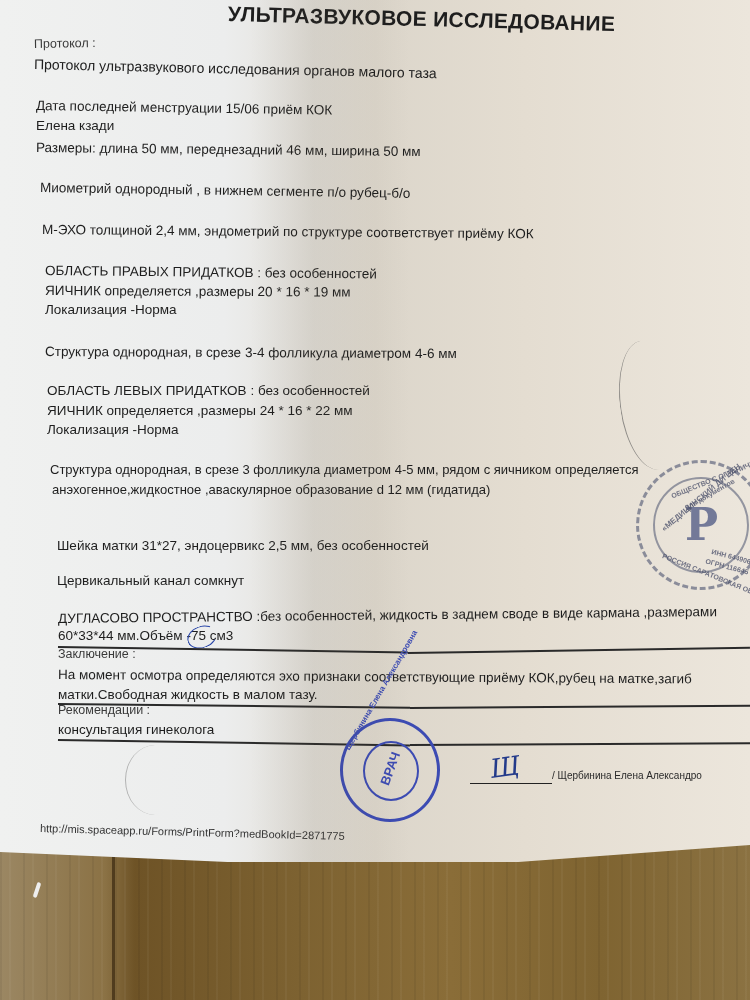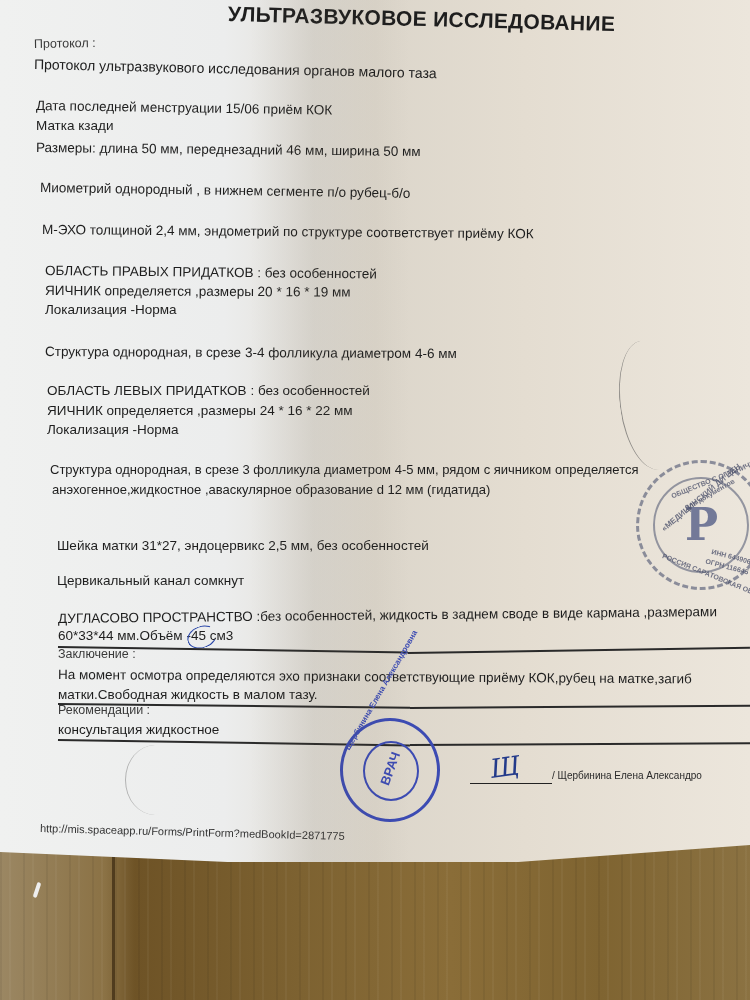--- a/index.html
+++ b/index.html
@@ -67,56 +67,56 @@
 </div>
 
 <div class="paper">
 
   <div class="text title" style="left:228px; top:2px; transform: rotate(1.5deg);">УЛЬТРАЗВУКОВОЕ ИССЛЕДОВАНИЕ</div>
 
   <div class="text lbl" style="left:34px; top:37px; transform: rotate(-1deg);">Протокол :</div>
   <div class="text" style="left:34px; top:56px; font-size:14px; transform: rotate(1.3deg);">Протокол ультразвукового исследования органов малого таза</div>
 
   <div class="text" style="left:36px; top:98px; transform: rotate(0.9deg);">Дата последней менструации 15/06 приём КОК</div>
-  <div class="text" style="left:36px; top:118px;">Матка кзади</div>
+  <div class="text" style="left:36px; top:118px;">Елена кзади</div>
   <div class="text" style="left:36px; top:140px; transform: rotate(0.6deg);">Размеры: длина 50 мм, переднезадний 46 мм, ширина 50 мм</div>
 
   <div class="text" style="left:40px; top:180px; transform: rotate(0.9deg);">Миометрий однородный , в нижнем сегменте п/о рубец-б/о</div>
   <div class="text" style="left:42px; top:222px; transform: rotate(0.5deg);">М-ЭХО толщиной 2,4 мм, эндометрий по структуре соответствует приёму КОК</div>
 
   <div class="text" style="left:45px; top:263px; transform: rotate(0.6deg);">ОБЛАСТЬ ПРАВЫХ ПРИДАТКОВ : без особенностей</div>
   <div class="text" style="left:45px; top:283px; transform: rotate(0.3deg);">ЯИЧНИК определяется ,размеры 20 * 16 * 19 мм</div>
   <div class="text" style="left:45px; top:302px;">Локализация -Норма</div>
   <div class="text" style="left:45px; top:344px; transform: rotate(0.3deg);">Структура однородная, в срезе 3-4 фолликула диаметром 4-6 мм</div>
 
   <div class="text" style="left:47px; top:383px;">ОБЛАСТЬ ЛЕВЫХ ПРИДАТКОВ : без особенностей</div>
   <div class="text" style="left:47px; top:403px;">ЯИЧНИК определяется ,размеры 24 * 16 * 22 мм</div>
   <div class="text" style="left:47px; top:422px;">Локализация -Норма</div>
   <div class="text" style="left:50px; top:462px; font-size:13px;">Структура однородная, в срезе 3 фолликула диаметром 4-5 мм, рядом с яичником определяется</div>
   <div class="text" style="left:52px; top:482px; font-size:13px;">анэхогенное,жидкостное ,аваскулярное образование d 12 мм (гидатида)</div>
 
   <div class="text" style="left:57px; top:538px;">Шейка матки 31*27, эндоцервикс 2,5 мм, без особенностей</div>
   <div class="text" style="left:57px; top:573px;text-align:center;">Цервикальный канал сомкнут</div>
 
   <div class="text" style="left:58px; top:611px; transform: rotate(-0.6deg);">ДУГЛАСОВО ПРОСТРАНСТВО :без особенностей, жидкость в заднем своде в виде кармана ,размерами</div>
-  <div class="text" style="left:58px; top:628px;">60*33*44 мм.Объём -45 см3</div>
+  <div class="text" style="left:58px; top:628px;">60*33*44 мм.Объём -75 см3</div>
   <div class="circle-mark"></div>
 
   <div class="hr" style="left:58px; top:646px; width:350px; transform: rotate(0.9deg);"></div>
   <div class="hr" style="left:408px; top:652px; width:342px; transform: rotate(-0.9deg);"></div>
 
   <div class="text lbl" style="left:58px; top:647px;">Заключение :</div>
   <div class="text" style="left:58px; top:667px; font-size:13.5px; transform: rotate(0.4deg);">На момент осмотра определяются эхо признаки соответствующие приёму КОК,рубец на матке,загиб</div>
   <div class="text" style="left:58px; top:687px;">матки.Свободная жидкость в малом тазу.</div>
 
   <div class="hr" style="left:58px; top:703px; width:352px; transform: rotate(0.6deg);"></div>
   <div class="hr" style="left:410px; top:707px; width:340px; transform: rotate(-0.4deg);"></div>
 
   <div class="text lbl" style="left:58px; top:703px;">Рекомендации :</div>
-  <div class="text" style="left:58px; top:722px;">консультация жидкостное</div>
+  <div class="text" style="left:58px; top:722px;">консультация гинеколога</div>
 
   <div class="hr" style="left:58px; top:739px; width:352px; transform: rotate(0.9deg);"></div>
   <div class="hr" style="left:410px; top:744px; width:340px; transform: rotate(-0.3deg);"></div>
 
   <div class="pen-arc"></div>
   <div class="pen-arc2"></div>
 
   <div class="clinic-stamp">
     <div class="ring"></div>
     <div class="logo">Р</div>

